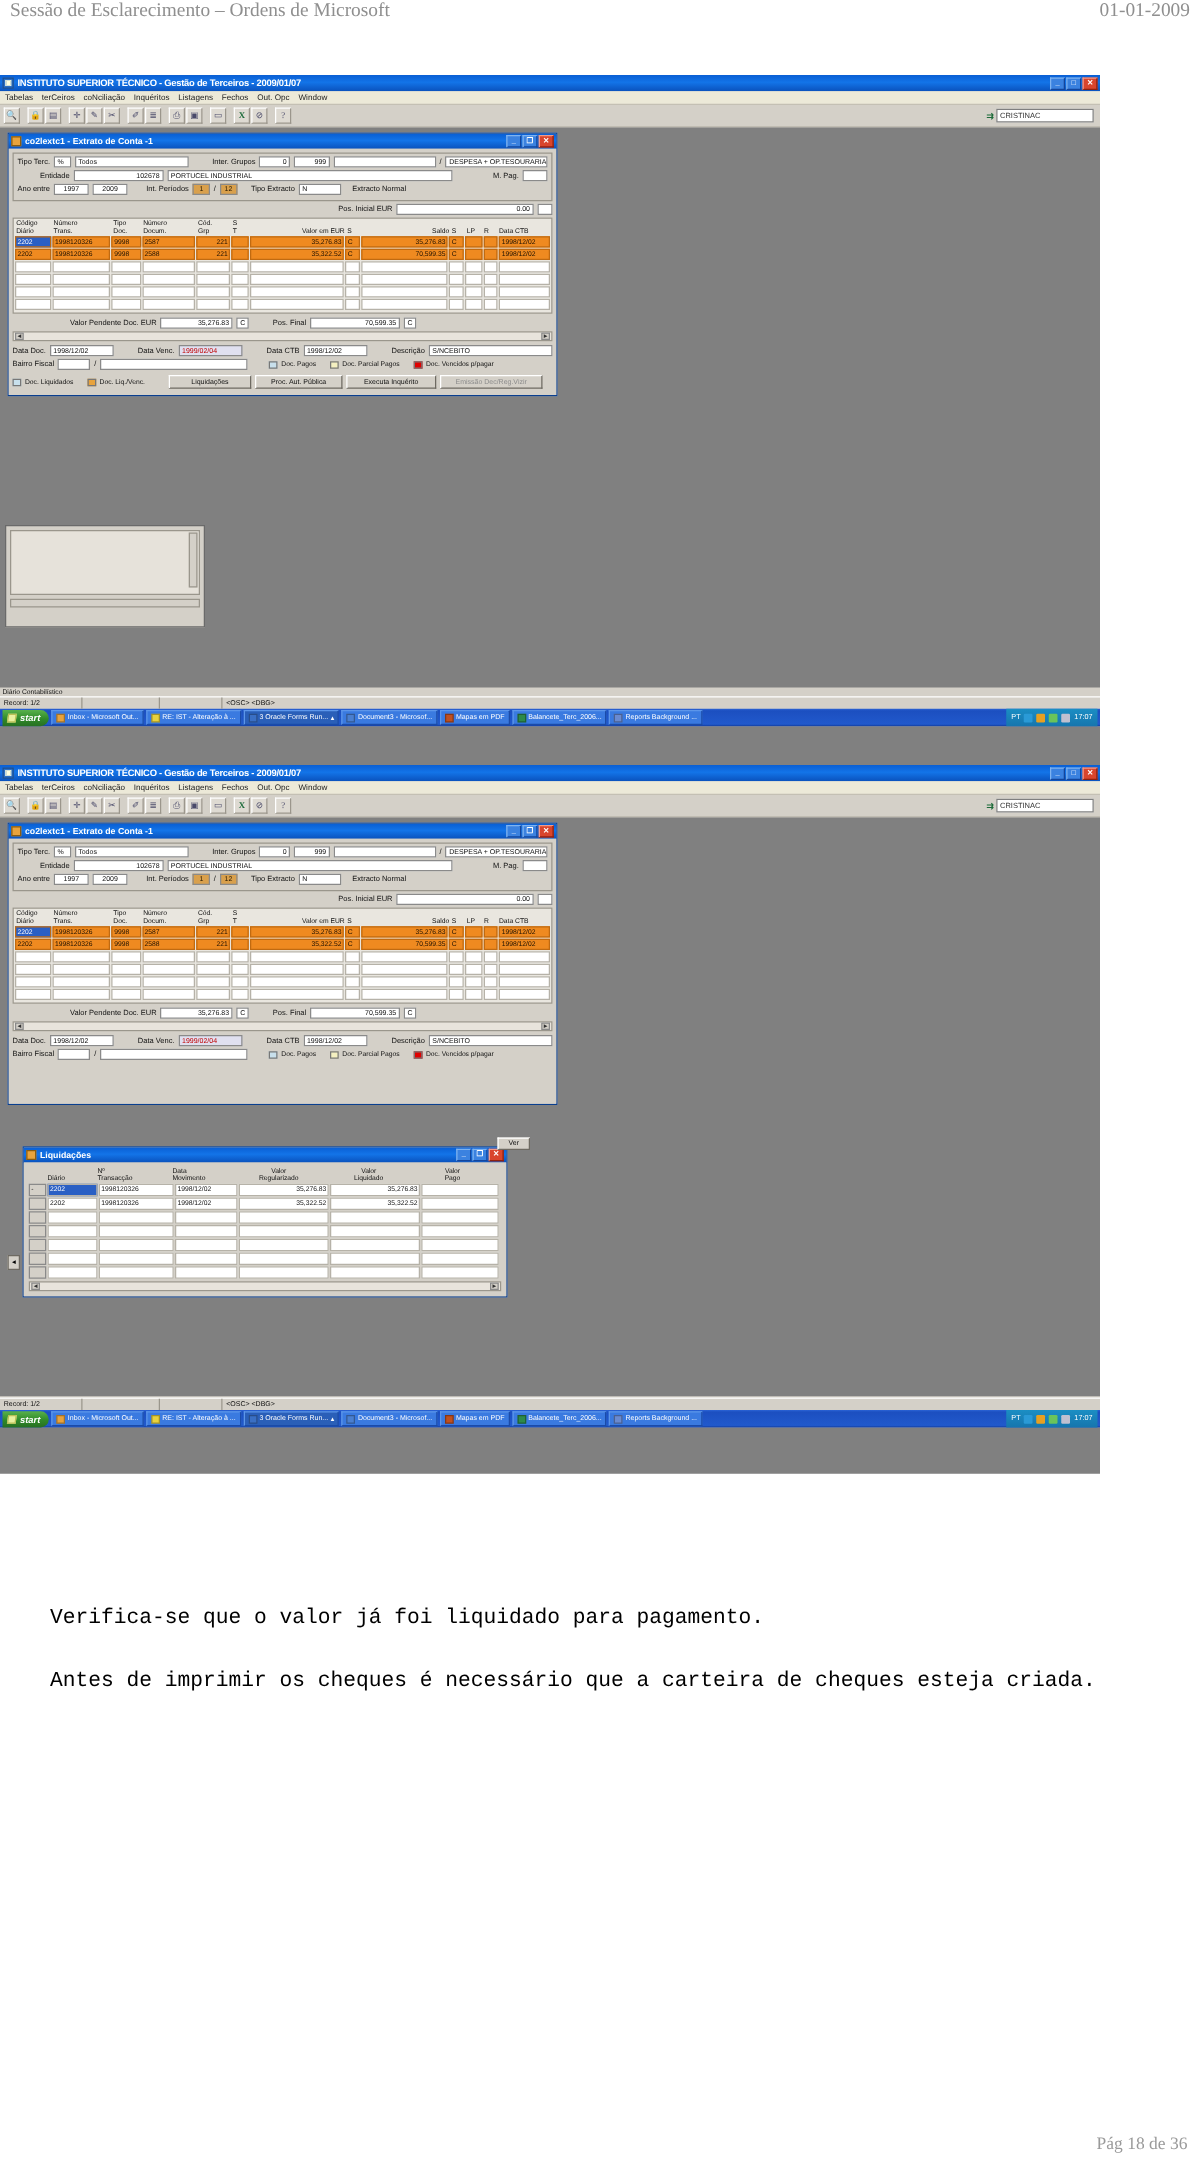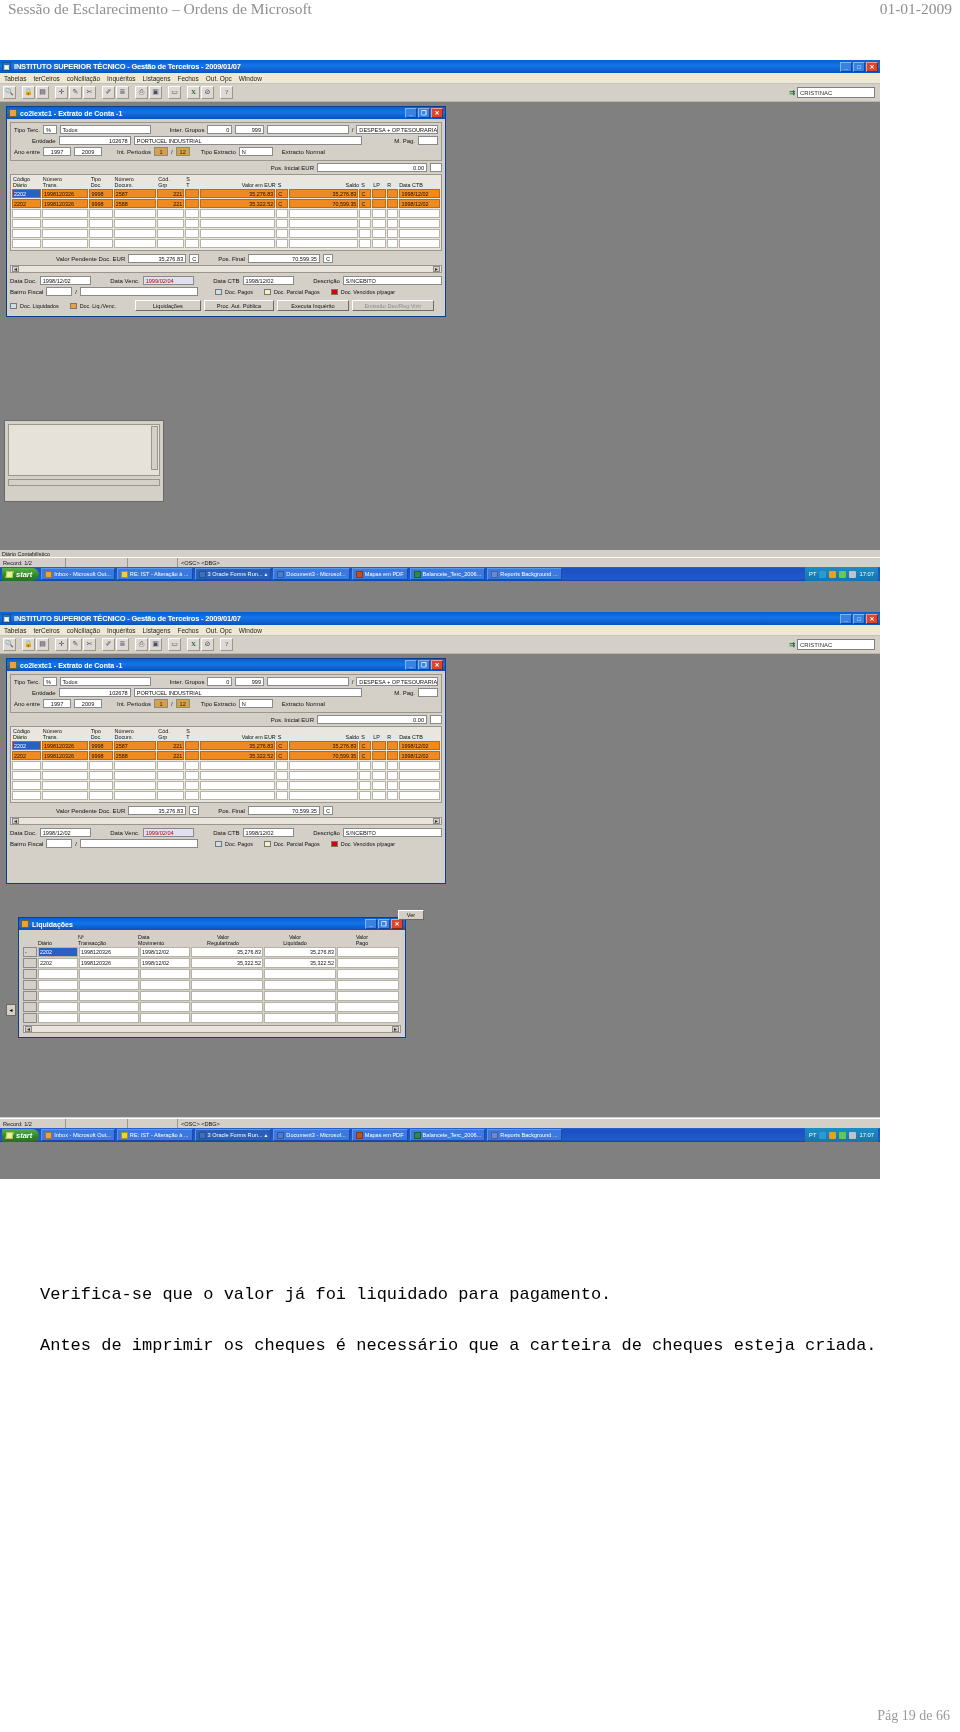--- a/index.html
+++ b/index.html
@@ -959,13 +959,13 @@
         <span class="ti" style="background:#c0c0d0"></span>
         <span>17:07</span>
       </span>
     </div>
   </div>
 </div>
 
 <div class="para" id="para1">Verifica-se que o valor já foi liquidado para pagamento.</div>
 <div class="para" id="para2">Antes de imprimir os cheques é necessário que a carteira de cheques esteja criada.</div>
 
-<div class="footer">Pág 19 de 66</div>
+<div class="footer">Pág 18 de 36</div>
 
 </body></html>

